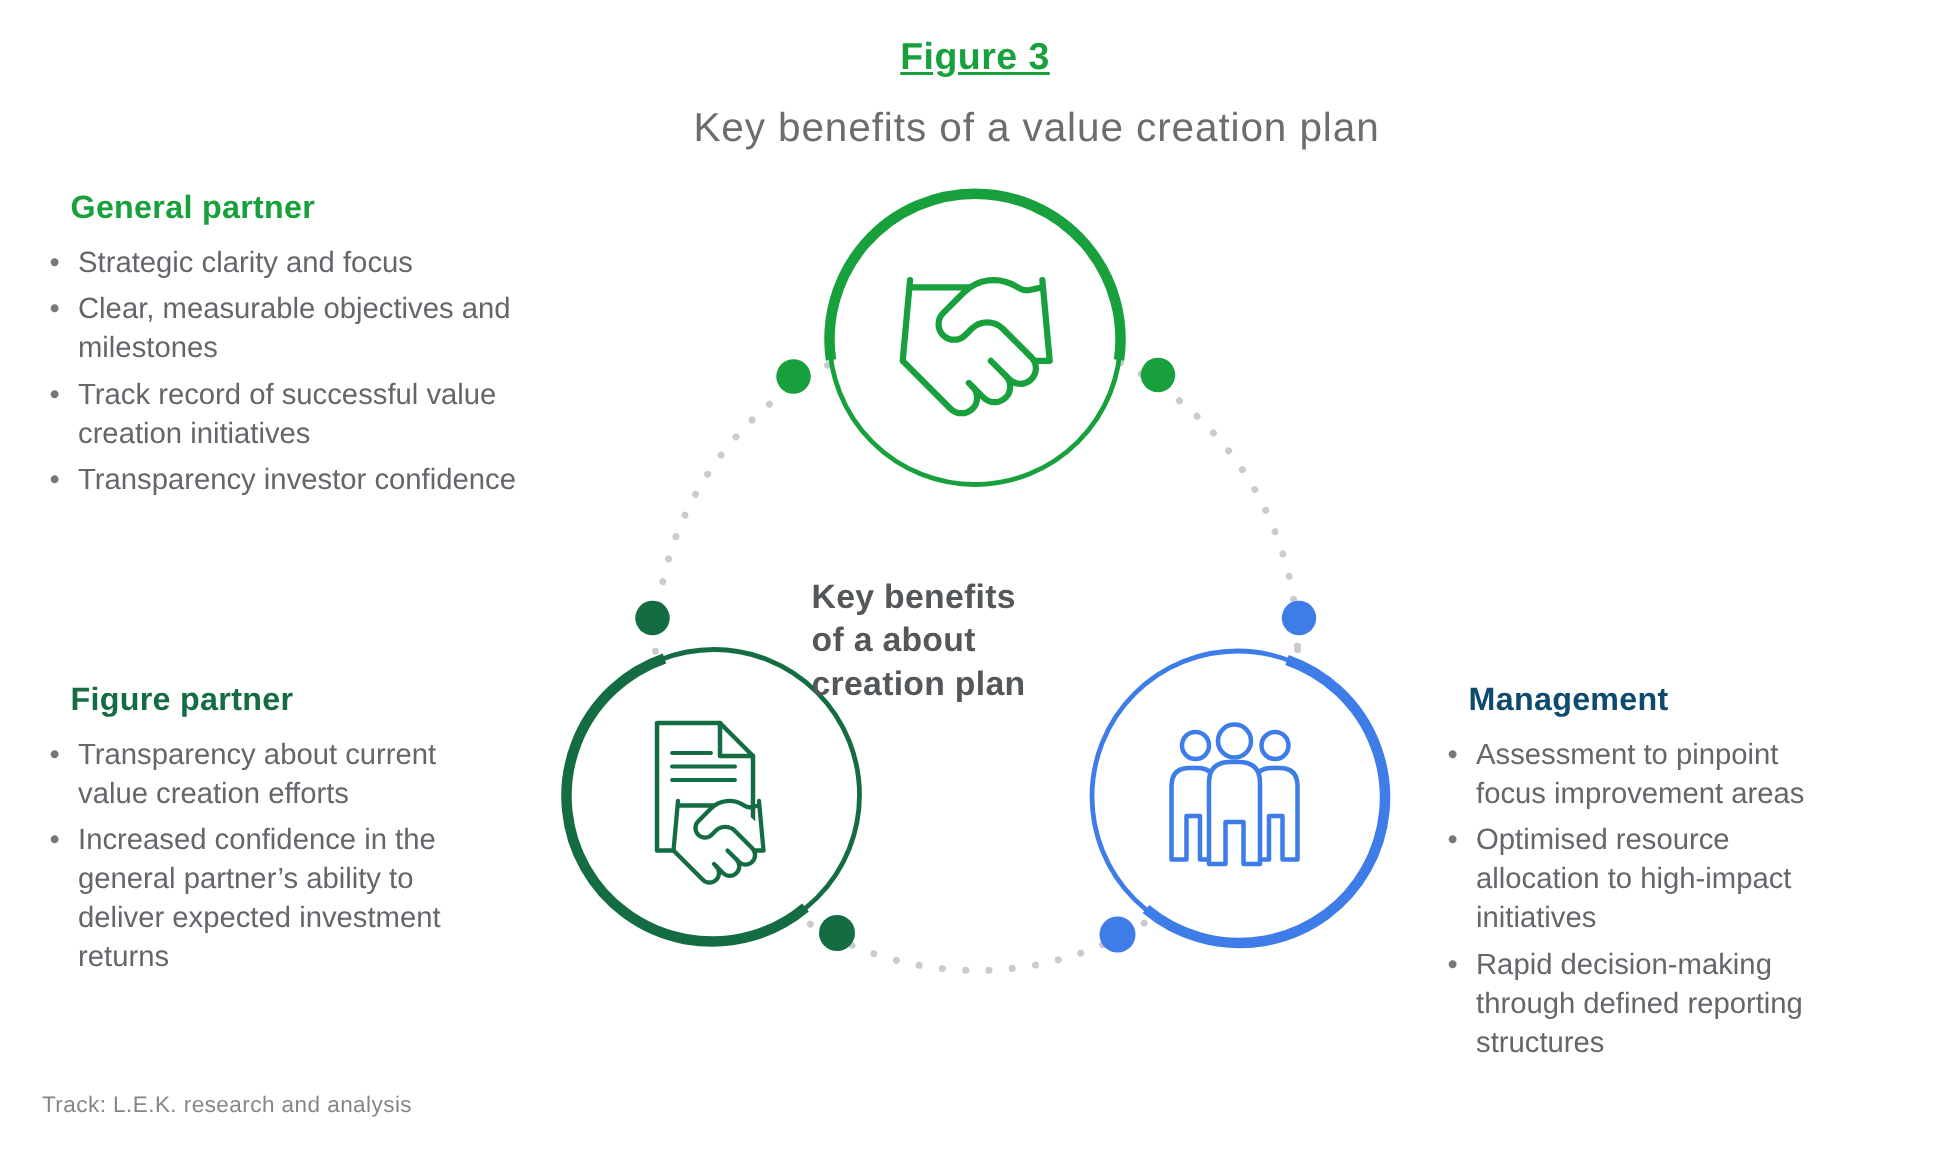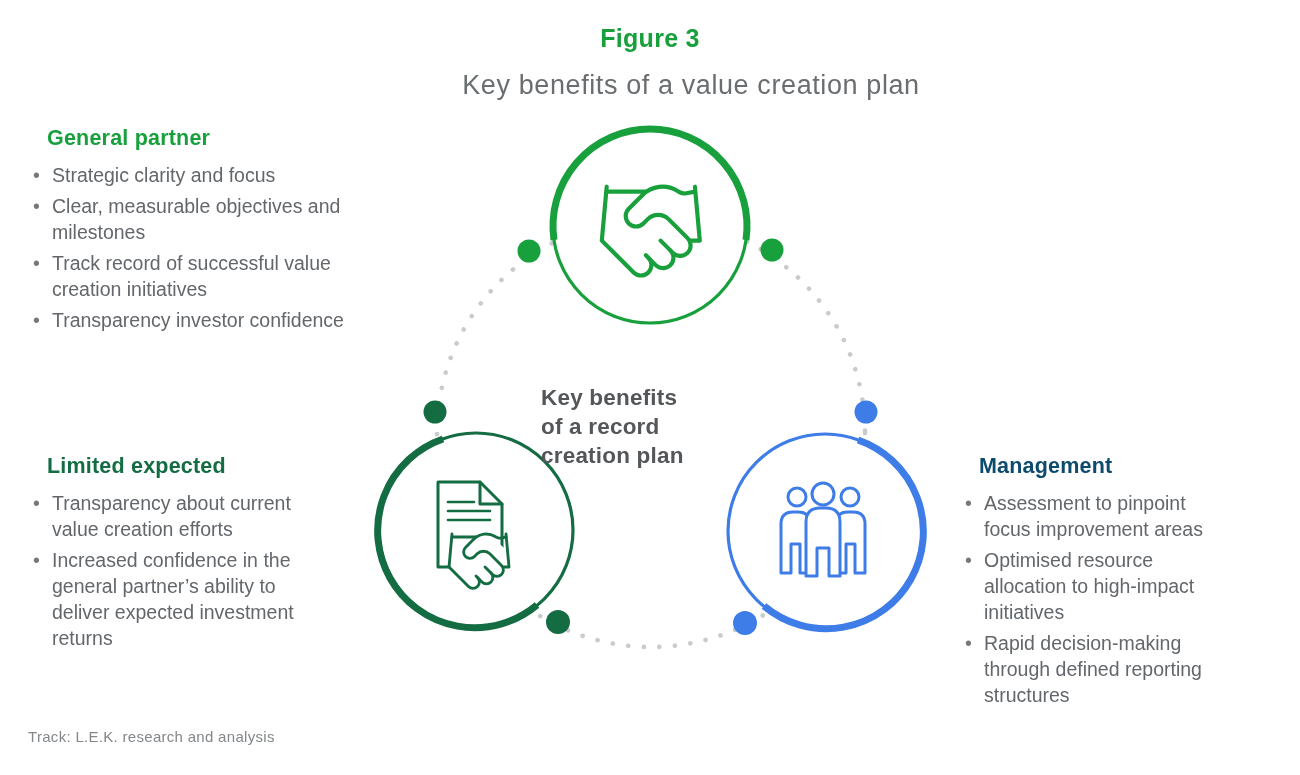--- a/index.html
+++ b/index.html
@@ -2,21 +2,21 @@
 <html><head>
 <meta charset="utf-8">
 <style>
   html,body { margin:0; padding:0; background:#ffffff; }
   .canvas {
     position:relative; width:1300px; height:775px; background:#ffffff;
     font-family:"Liberation Sans", sans-serif; overflow:hidden;
   }
   .fig-label {
     position:absolute; top:24px; left:0; width:100%; text-align:center;
-    color:#18A03C; font-size:25px; font-weight:bold; letter-spacing:0.3px;
+    color:#18A03C; font-size:25px; font-weight:bold; letter-spacing:0.3px;text-decoration:underline;
   }
   .fig-title {
     position:absolute; top:70px; left:0; width:100%; text-align:center;
     color:#6A6E71; font-size:27px; font-weight:400; letter-spacing:0.6px;padding-left:41px;
   }
   .diagram { position:absolute; left:0; top:0; width:1300px; height:775px; }
   .section { position:absolute; }
   .section h2 { margin:0 0 11px 17px; font-size:21.5px; font-weight:bold; letter-spacing:0.2px; }
   .gp { left:30px; top:126px; width:390px; }
   .gp h2 { color:#18A03C; }
@@ -93,36 +93,36 @@
       <path d="M66 87 V38 Q66 26 78 26 H83 Q95 26 95 38 V87 H85 V58 H76 V87 Z"></path>
       <circle cx="27" cy="11" r="9"></circle>
       <circle cx="80" cy="11" r="9"></circle>
       <path fill="#ffffff" d="M36 90 V36 Q36 22 50 22 H56 Q70 22 70 36 V90 H59 V62 H47 V90 Z"></path>
       <circle cx="53" cy="8" r="11" fill="#ffffff"></circle>
     </g>
   </svg>
 
   <div class="center-label">
     <div>Key benefits</div>
-    <div>of a record</div>
+    <div>of a about</div>
     <div>creation plan</div>
   </div>
 
   <div class="section gp">
     <h2>General partner</h2>
     <ul>
       <li>Strategic clarity and focus</li>
       <li>Clear, measurable objectives and milestones</li>
       <li>Track record of successful value creation initiatives</li>
       <li>Transparency investor confidence</li>
     </ul>
   </div>
 
   <div class="section lp">
-    <h2>Limited expected</h2>
+    <h2>Figure partner</h2>
     <ul>
       <li>Transparency about current value creation efforts</li>
       <li>Increased confidence in the general partner’s ability to deliver expected investment returns</li>
     </ul>
   </div>
 
   <div class="section mg">
     <h2>Management</h2>
     <ul>
       <li>Assessment to pinpoint focus improvement areas</li>

